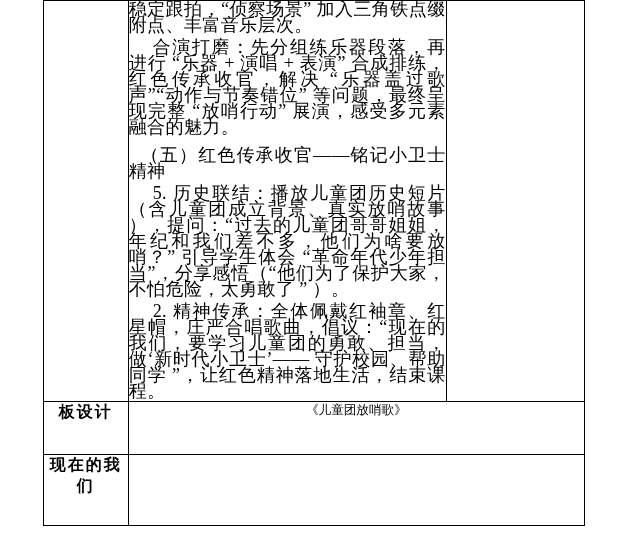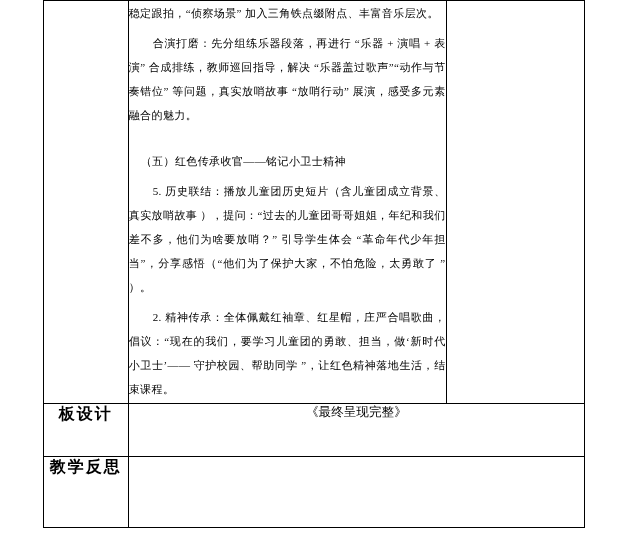--- a/index.html
+++ b/index.html
@@ -35,32 +35,32 @@
   }
   
   .col-label { width: 84px; }
   .col-body  { width: 318px; }
   .col-right { width: 138px; }
 
   .body-cell {
     padding: 4px 8px 6px 8px;
   }
   .para {
-    font-size: 11px;
-    line-height: 24px;
+    font-size: 18px;
+    line-height: 16px;
     letter-spacing: 0.4px;
     text-align: justify;
     margin: 0 0 2px 0;
     word-break: break-all;
   }
   .indent1 { text-indent: 24px; }
   .indent2 { text-indent: 12px; }
   .noindent { text-indent: 0; }
   .gap-top { margin-top: 6px; }
-  .gap-top2 { margin-top: 22px; }
+  .gap-top2 { margin-top: 12px; }
 
   .label-cell {
     text-align: center;
     font-size: 16px;
     font-weight: bold;
     font-family: "Liberation Sans", "DejaVu Sans", sans-serif;
     letter-spacing: 2px;
     vertical-align: middle;
   }
   .center-cell {
@@ -75,30 +75,30 @@
 </head>
 <body>
 
 <div class="page">
   <table class="doc-table">
     <tbody>
       <tr>
         <td class="col-label empty-cell"></td>
         <td class="col-body body-cell">
           <p class="para noindent">稳定跟拍，“侦察场景” 加入三角铁点缀附点、丰富音乐层次。</p>
-          <p class="para indent1 gap-top">合演打磨：先分组练乐器段落，再进行 “乐器 + 演唱 + 表演” 合成排练，教师巡回指导，解决 “乐器盖过歌声”“动作与节奏错位” 等问题，真实放哨故事 “放哨行动” 展演，感受多元素融合的魅力。</p>
+          <p class="para indent1 gap-top">合演打磨：先分组练乐器段落，再进行 “乐器 + 演唱 + 表演” 合成排练，红色传承收官，解决 “乐器盖过歌声”“动作与节奏错位” 等问题，最终呈现完整 “放哨行动” 展演，感受多元素融合的魅力。</p>
           <p class="para indent2 gap-top2">（五）红色传承收官——铭记小卫士精神</p>
           <p class="para indent1 gap-top">5. 历史联结：播放儿童团历史短片（含儿童团成立背景、真实放哨故事 ），提问：“过去的儿童团哥哥姐姐，年纪和我们差不多，他们为啥要放哨？” 引导学生体会 “革命年代少年担当”，分享感悟（“他们为了保护大家，不怕危险，太勇敢了 ” ）。</p>
           <p class="para indent1 gap-top">2. 精神传承：全体佩戴红袖章、红星帽，庄严合唱歌曲，倡议：“现在的我们，要学习儿童团的勇敢、担当，做‘新时代小卫士’—— 守护校园、帮助同学 ”，让红色精神落地生活，结束课程。</p>
         </td>
         <td class="col-right empty-cell"></td>
       </tr>
       <tr class="row-bansheji">
         <td class="col-label label-cell">板设计</td>
-        <td class="center-cell" colspan="2">《最终呈现完整》</td>
+        <td class="center-cell" colspan="2">《儿童团放哨歌》</td>
       </tr>
       <tr class="row-fansi">
-        <td class="col-label label-cell">教学反思</td>
+        <td class="col-label label-cell">现在的我们</td>
         <td class="center-cell" colspan="2"></td>
       </tr>
     </tbody>
   </table>
 </div>
 
 </body></html>

